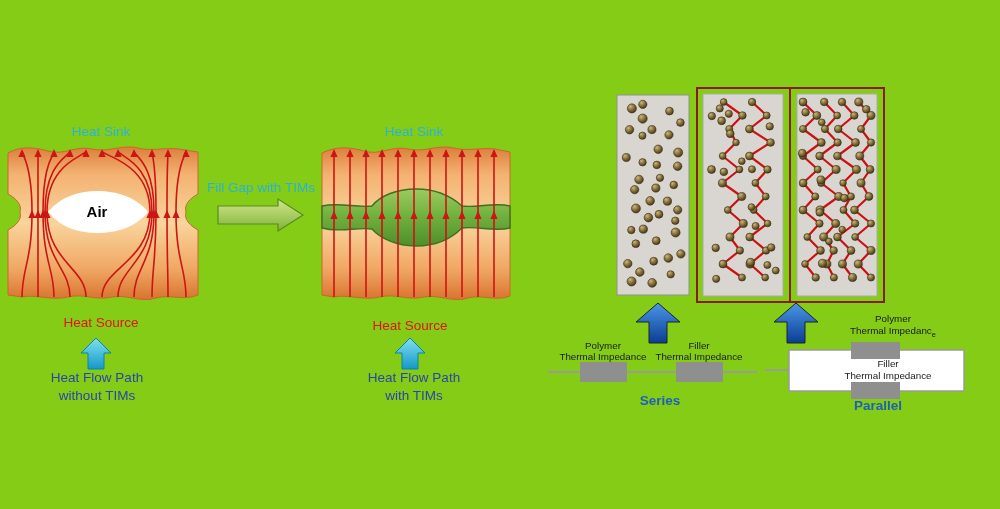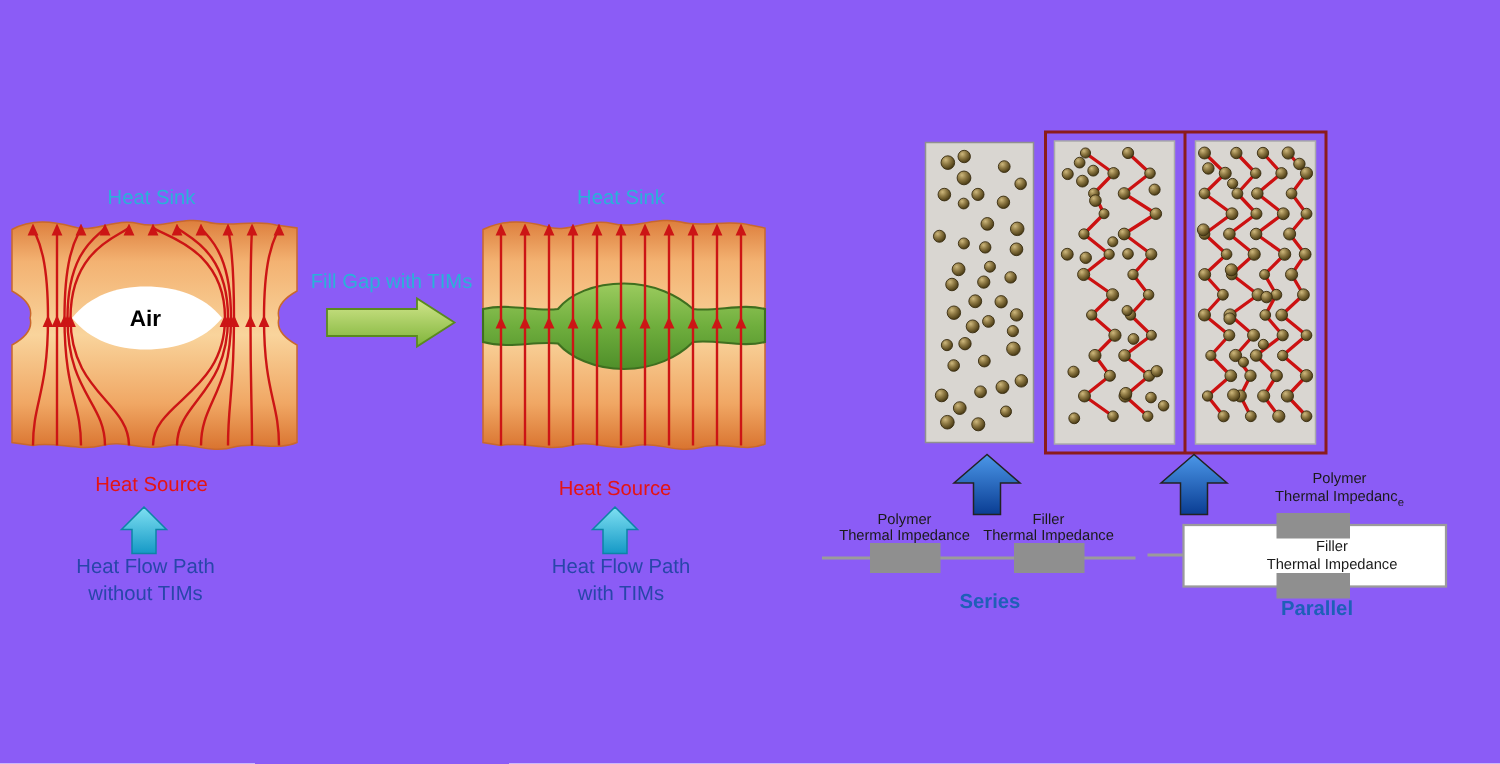--- a/index.html
+++ b/index.html
@@ -1,16 +1,16 @@
 <!DOCTYPE html>
 <html><head>
 <meta charset="utf-8">
 <style>
   html,body{margin:0;padding:0;background:#ffffff;}
-  .stage{position:relative;width:1000px;height:509px;background:#8b5cf6;overflow:hidden;
+  .stage{position:relative;width:1000px;height:509px;background:#84cc16;overflow:hidden;
          font-family:"Liberation Sans",sans-serif;}
   svg text{font-family:"Liberation Sans",sans-serif;}
   .t13{font-size:13.5px;}
   .t13b{font-size:13.5px;font-weight:bold;}
   .t10{font-size:9.8px;}
   .air{font-size:15px;font-weight:bold;}
 </style>
 </head>
 <body>
 

